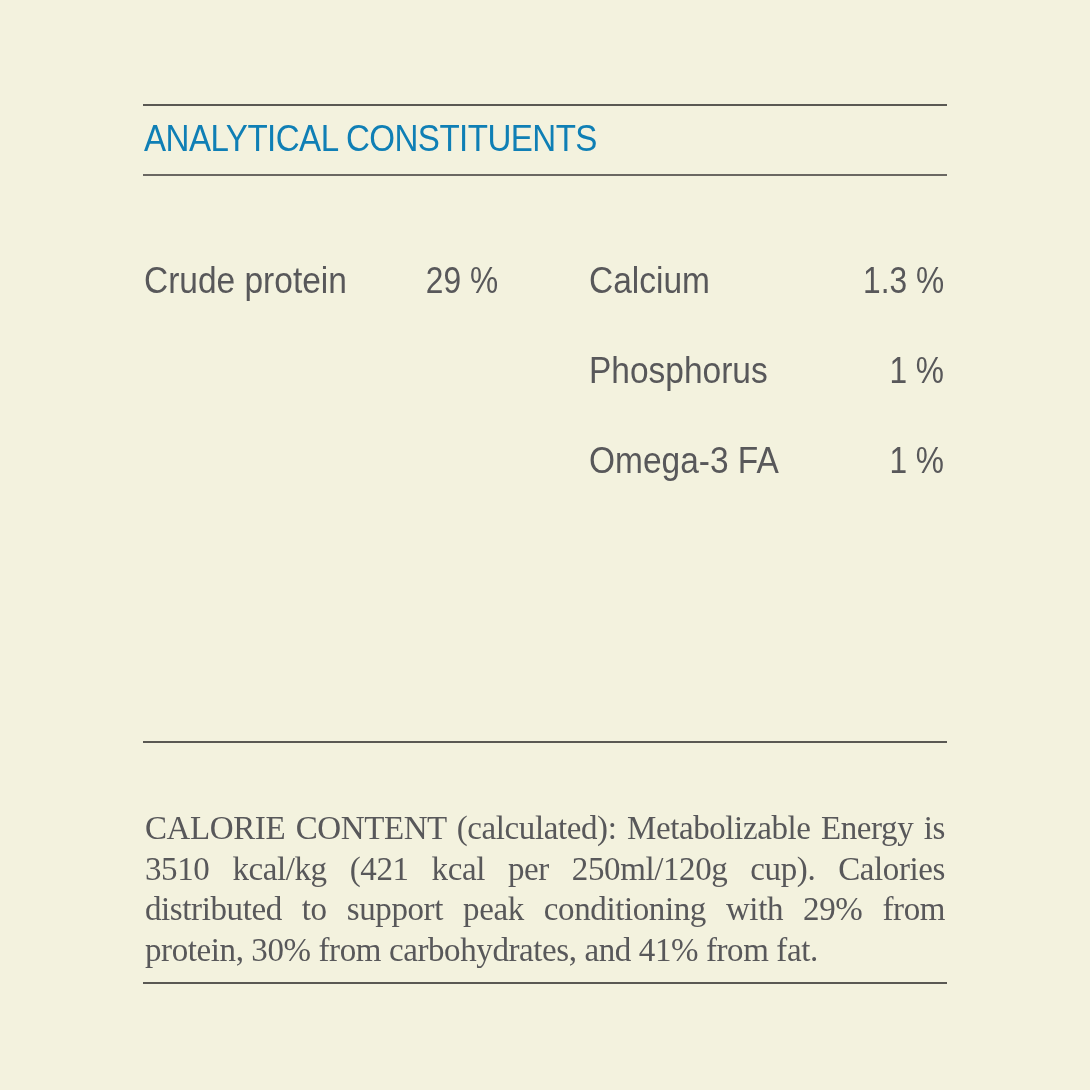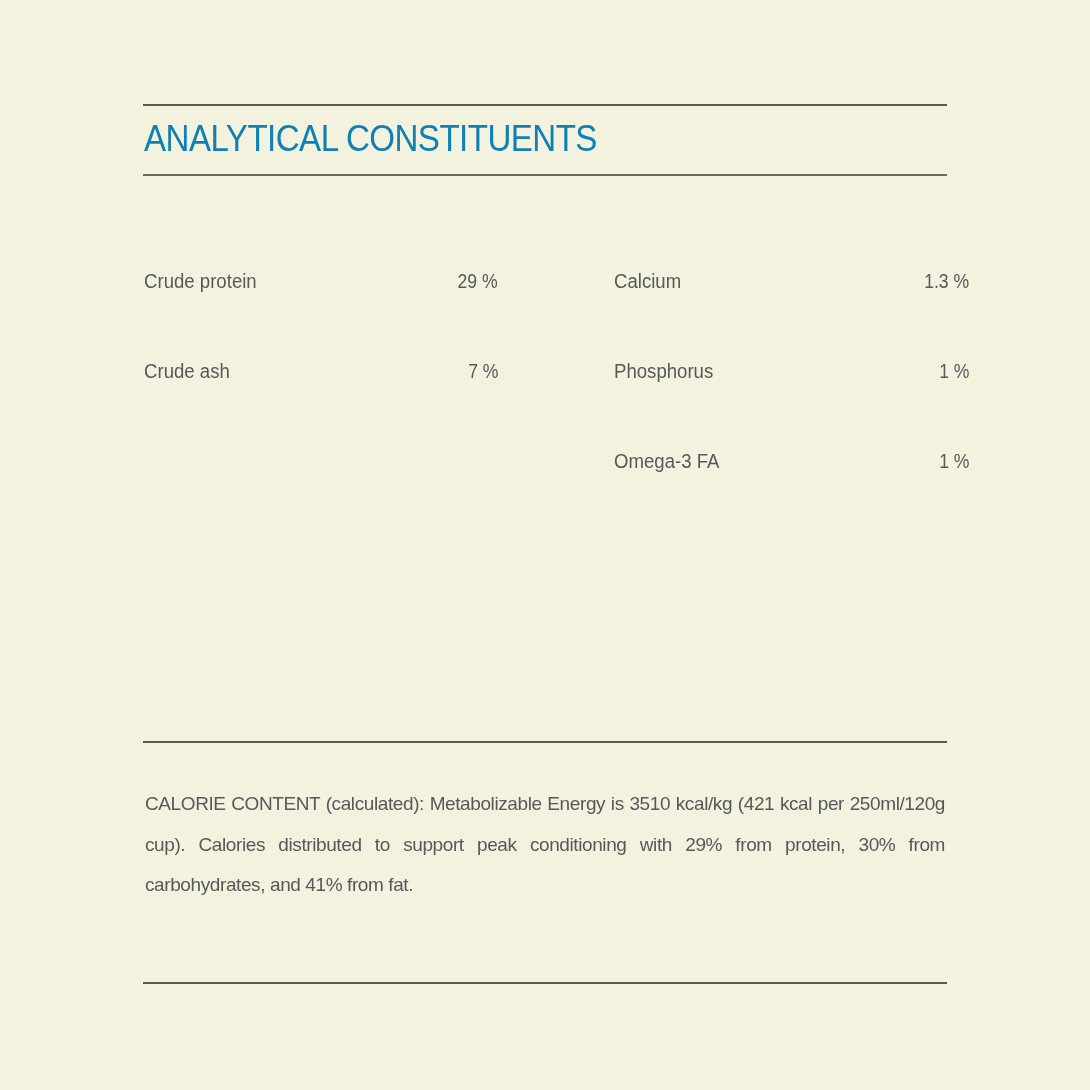--- a/index.html
+++ b/index.html
@@ -37,26 +37,26 @@
       white-space: nowrap;
       transform: scaleX(0.92);
       transform-origin: left center;
     }
 
     .col {
       position: absolute;
       top: 258px;
     }
     .col.left { left: 144px; width: 354px; }
-    .col.right { left: 614px; width: 355px; }
+    .col.right { left: 589px; width: 355px; }
 
     .row {
       position: relative;
       height: 90px;
-      font-size: 20px;
+      font-size: 36px;
       line-height: 46px;
     }
     .row .label {
       position: absolute;
       left: 0;
       top: 0;
       white-space: nowrap;
       transform: scaleX(0.93);
       transform-origin: left center;
     }
@@ -65,43 +65,40 @@
       right: 0;
       top: 0;
       white-space: nowrap;
       transform: scaleX(0.88);
       transform-origin: right center;
     }
 
     .calorie {
       position: absolute;
       left: 145px;
-      top: 784px;
+      top: 808px;
       width: 800px;
-      font-size: 19px;
+      font-size: 33px;
       line-height: 40.5px;
       text-align: justify;
       letter-spacing: -0.4px;
+      font-family: Liberation Serif, serif;
     }
   </style>
 </head>
 <body>
 
 <div class="rule r1"></div>
 <div class="title">ANALYTICAL CONSTITUENTS</div>
 <div class="rule r2"></div>
 
 <div class="col left">
   <div class="row">
     <span class="label">Crude protein</span>
     <span class="value">29 %</span>
-  </div>
-  <div class="row">
-    <span class="label">Crude ash</span>
-    <span class="value">7 %</span>
   </div>
 </div>
 
 <div class="col right">
   <div class="row">
     <span class="label">Calcium</span>
     <span class="value">1.3 %</span>
   </div>
   <div class="row">
     <span class="label">Phosphorus</span>

